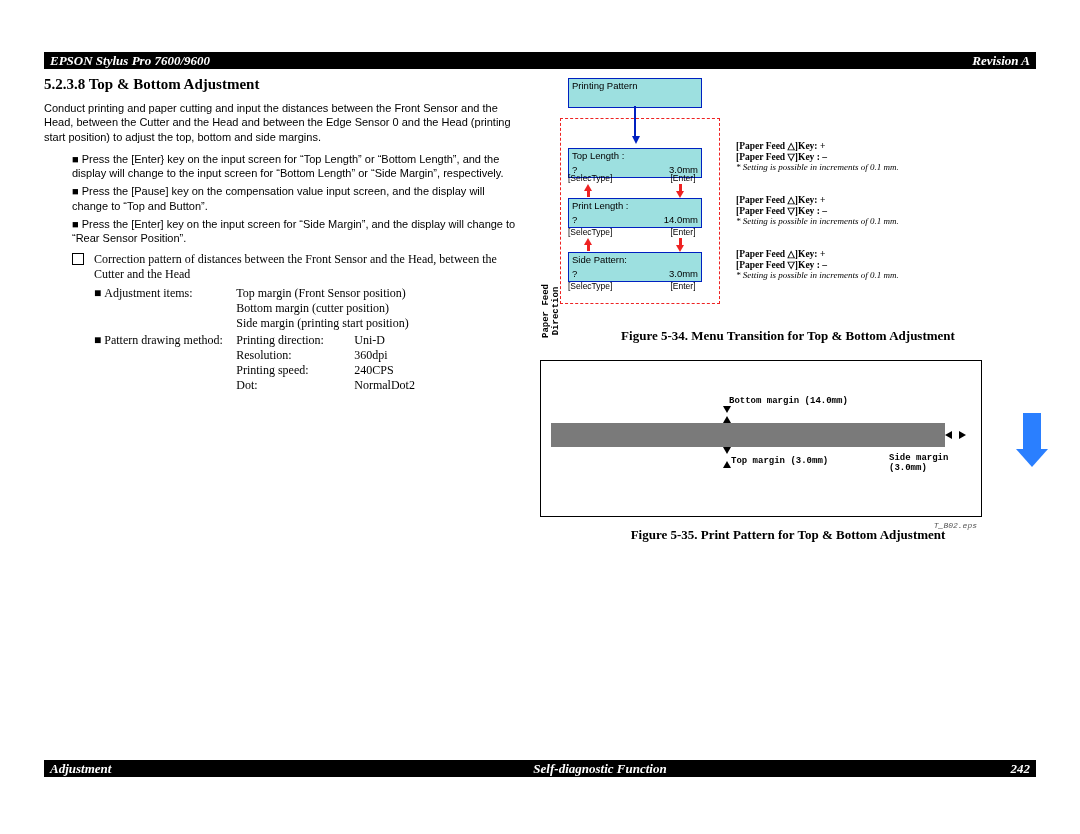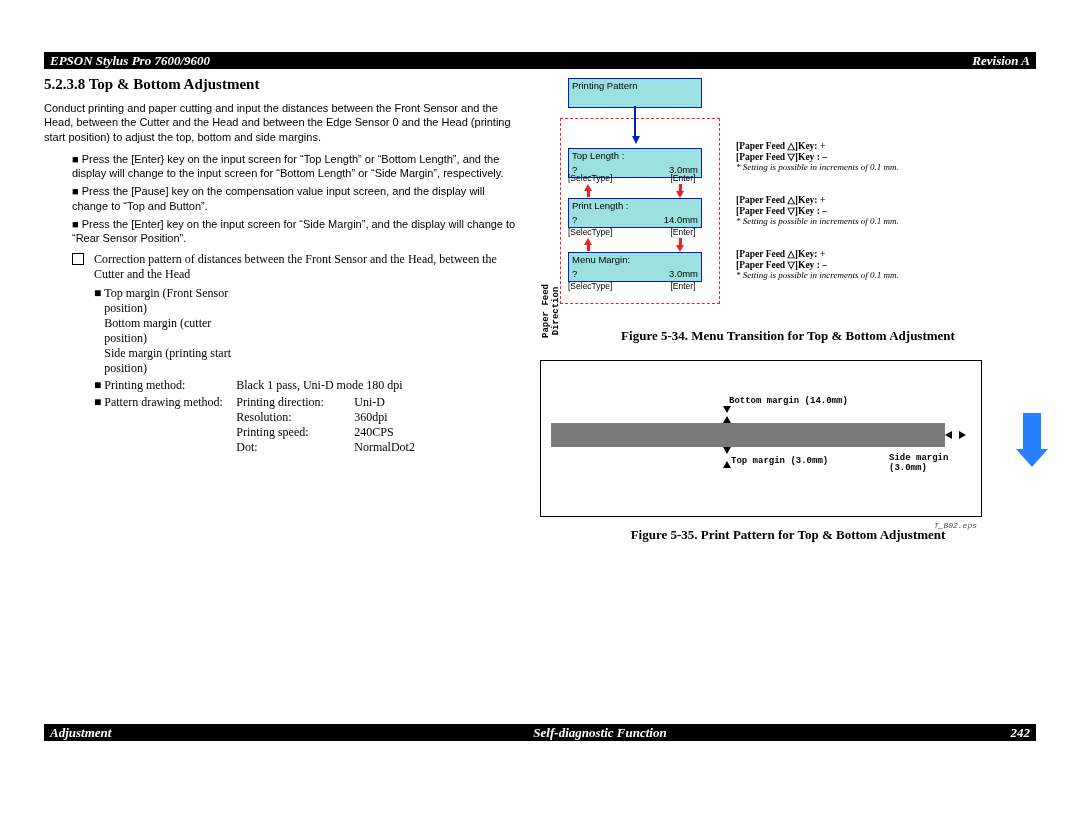--- a/index.html
+++ b/index.html
@@ -27,21 +27,21 @@
     font-style: italic;
     font-weight: bold;
     font-size: 13px;
     height: 17px;
     display: flex;
     align-items: center;
     padding: 0 6px;
     box-sizing: border-box;
   }
   .header-bar { top: 52px; justify-content: space-between; }
-  .footer-bar { top: 724px; }
+  .footer-bar { top: 760px; }
   .footer-center { flex: 1; text-align: center; }
   .footer-left  { width: 200px; text-align: left; }
   .footer-right { width: 80px; text-align: right; }
   .content {
     position: absolute;
     left: 44px;
     right: 44px;
     top: 72px;
     bottom: 90px;
     display: flex;
@@ -135,31 +135,26 @@
       </ul>
 
       <div class="check-item">
         <span class="box"></span>
         <span>Correction pattern of distances between the Front Sensor and the Head, between the Cutter and the Head</span>
       </div>
 
       <ul class="inner">
         <li>
           <span style="display:inline-grid;grid-template-columns:132px auto;vertical-align:top">
+            <span>Adjustment items:</span>
             <span>
               <span>Top margin (Front Sensor position)</span><br>
               <span>Bottom margin (cutter position)</span><br>
               <span>Side margin (printing start position)</span>
             </span>
-          </span>
-        </li>
-        <li>
-          <span style="display:inline-grid;grid-template-columns:132px auto">
-            <span>Printing method:</span>
-            <span>Black 1 pass, Uni-D mode 180 dpi</span>
           </span>
         </li>
         <li>
           <span style="display:inline-grid;grid-template-columns:132px 118px auto;vertical-align:top">
             <span>Pattern drawing method:</span>
             <span>Printing direction:</span>
             <span>Uni-D</span>
             <span></span>
             <span>Resolution:</span>
             <span>360dpi</span>
@@ -208,21 +203,21 @@
             </div>
         </div>
         <div class="sl-en sl-left sl-t2">[SelecType]</div>
         <div class="sl-en sl-right sl-t2">[Enter]</div>
         <div class="arrow-red-up" style="left:24px;top:160px"></div>
         <div class="line-red" style="left:27px;top:167px;height:6px"></div>
         <div class="arrow-red-down" style="left:116px;top:167px"></div>
         <div class="line-red" style="left:119px;top:160px;height:7px"></div>
 
         <div class="menu-box mb-side">
-          <div class="row1">Menu Margin:</div>
+          <div class="row1">Side Pattern:</div>
           <div class="row2">
               <span>?</span>
               <span>3.0mm</span>
             </div>
         </div>
         <div class="sl-en sl-left sl-t3">[SelecType]</div>
         <div class="sl-en sl-right sl-t3">[Enter]</div>
 
         <div class="key-text kt1">
           <b>[Paper Feed △]Key: +</b><br>

